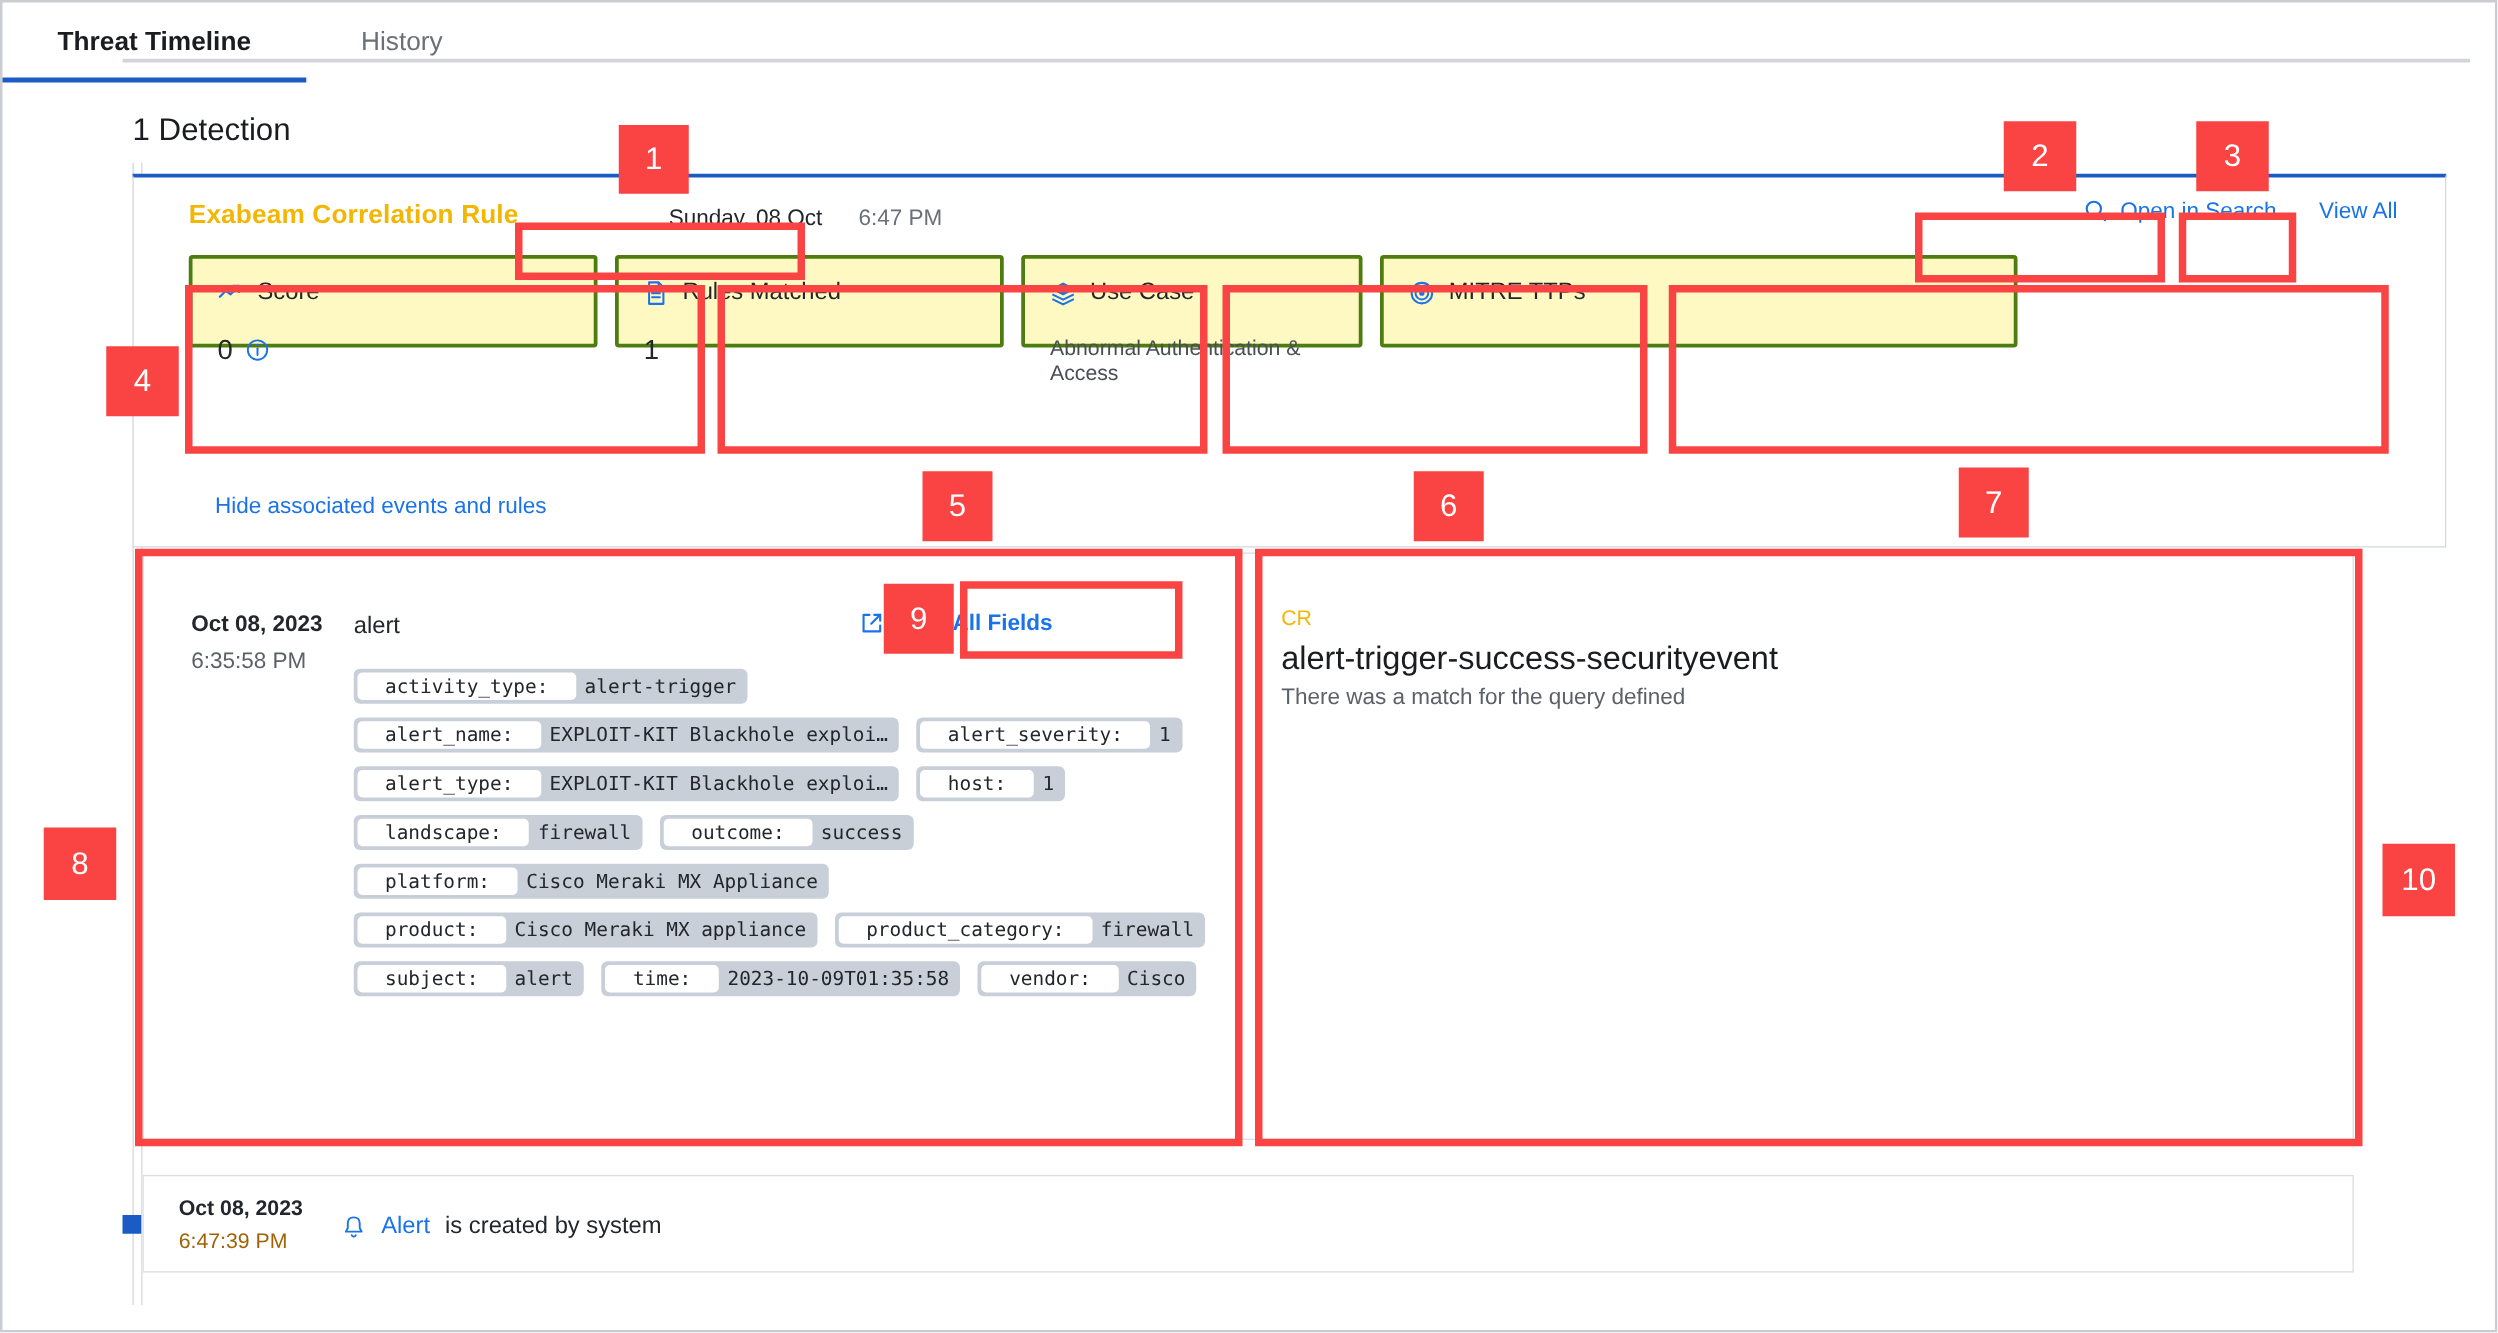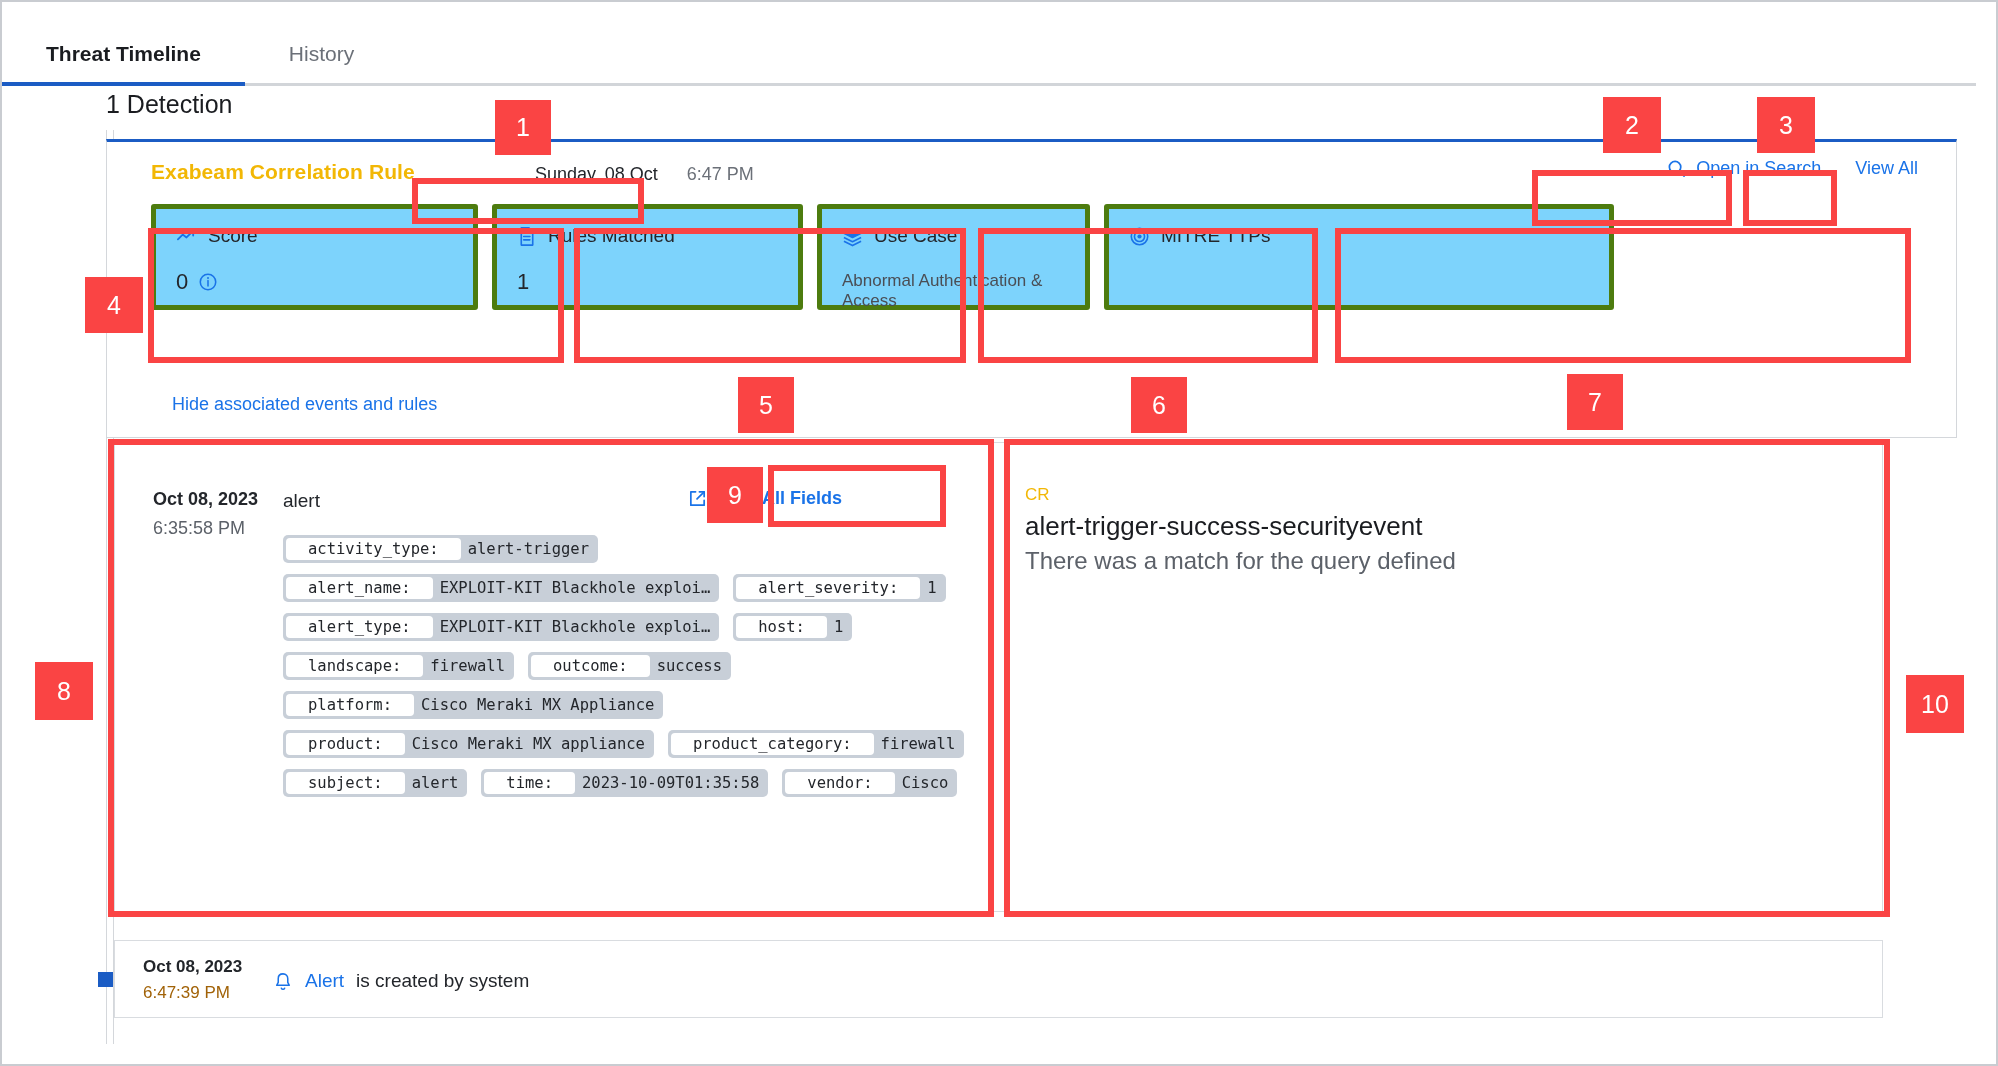--- a/index.html
+++ b/index.html
@@ -12,22 +12,22 @@
   #root {
     position: relative;
     width: 1998px; height: 1066px;
     background: #ffffff;
     border: 2px solid #c9ccd1;
   }
 
   
   .tabbar {
     position: absolute; left: 0; top: 0;
-    width: 100%; height: 84px;
-    display: flex; align-items: flex-end;
+    width: 100%; height: 48px;
+    display: flex; align-items: flex-start;
   }
   .tabbar-underline {
     position: absolute; left: 96px; right: 20px; bottom: 0;
     height: 3px; background: #d2d5d9;
   }
   .tab {
     position: relative;
     height: 64px;
     display: flex; align-items: center; justify-content: center;
     font-size: 21px; color: #6b7078;
@@ -89,24 +89,24 @@
     display: flex; align-items: center; gap: 10px;
     font-size: 18px; color: #1a73e8; white-space: nowrap;
   }
 
   
   .cards {
     position: absolute; left: 44px; top: 62px;
     display: flex; gap: 14px;
   }
   .mcard {
-    background: #7dd3fc;
-    border: 5px solid #4d7c0f;
+    background: #fef9c3;
+    border: 3px solid #4d7c0f;
     border-radius: 3px;
-    height: 106px;
+    height: 74px;
     padding: 14px 20px 0 20px;
     position: relative;
   }
   .mcard .mhead {
     display: flex; align-items: center; gap: 11px;
     font-size: 19px; color: #23262b;
     height: 26px;
   }
   .mcard .mval {
     margin-top: 20px;
@@ -192,21 +192,21 @@
   .cr-badge {
     position: absolute; left: 32px; top: 42px;
     font-size: 17px; color: #f2b705; font-weight: normal;
   }
   .rule-name {
     position: absolute; left: 32px; top: 68px;
     font-size: 26px; color: #1a1c20;
   }
   .rule-desc {
     position: absolute; left: 32px; top: 104px;
-    font-size: 24px; color: #5c6169;
+    font-size: 18px; color: #5c6169;
   }
 
   
   .alert-row {
     position: absolute; left: 112px; top: 938px;
     width: 1769px; height: 78px;
     background: #fff; border: 1px solid #d9dce0;
     display: flex; align-items: center;
   }
   .alert-marker {

